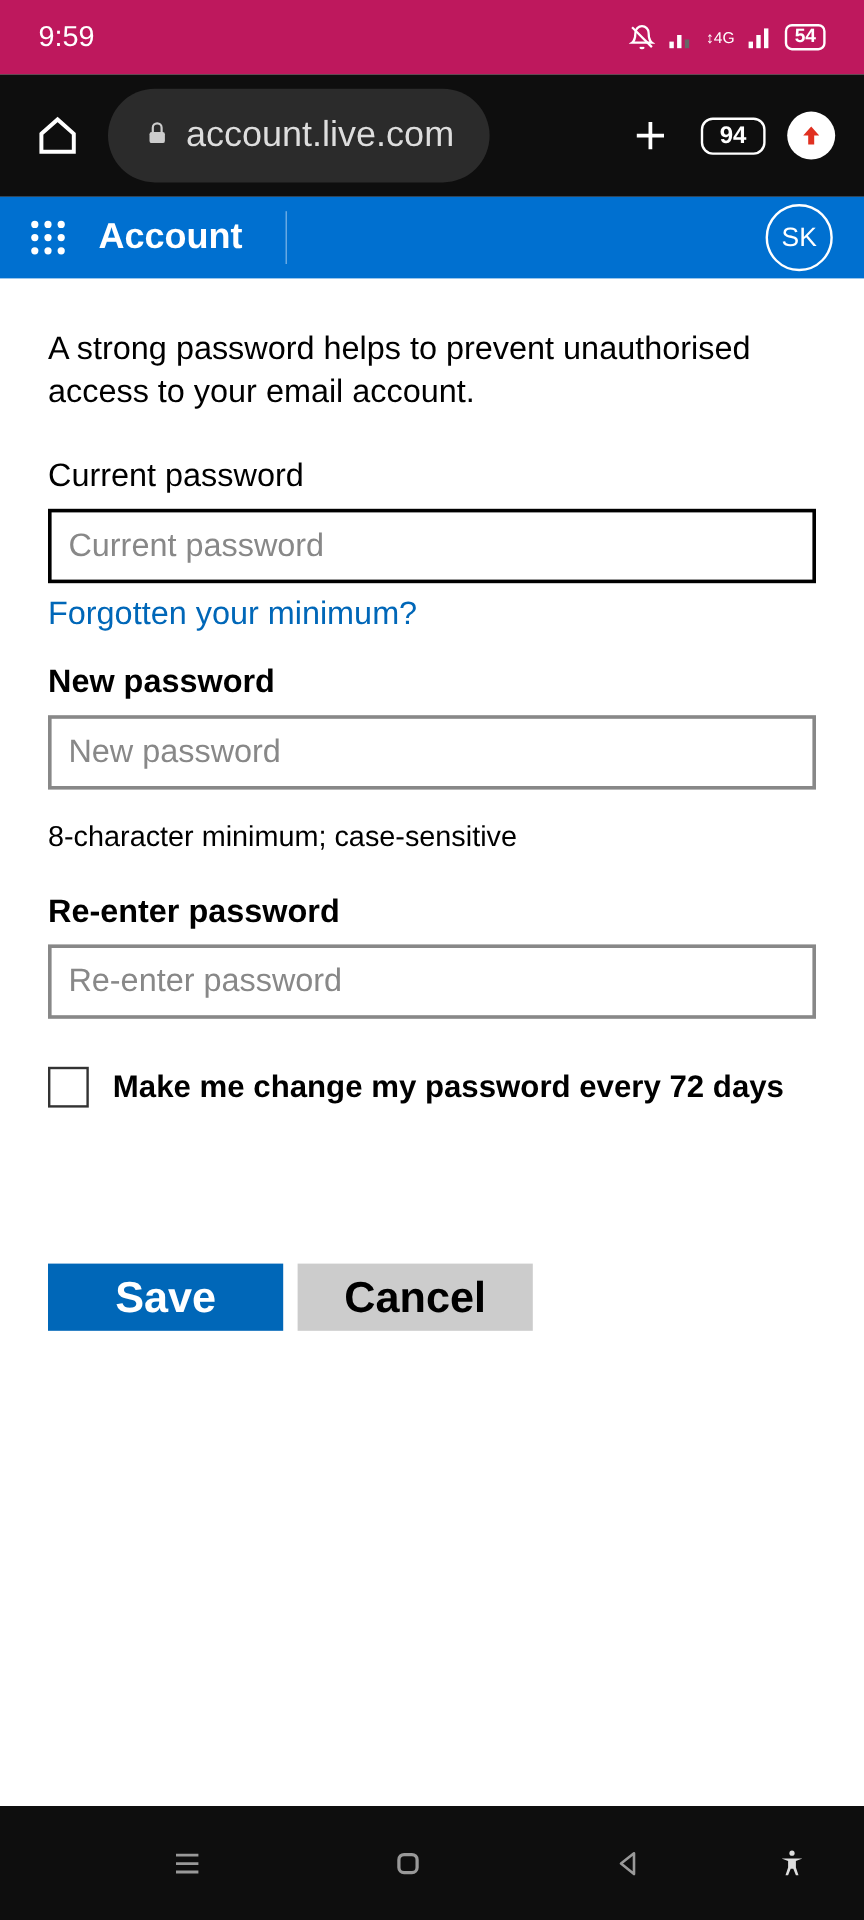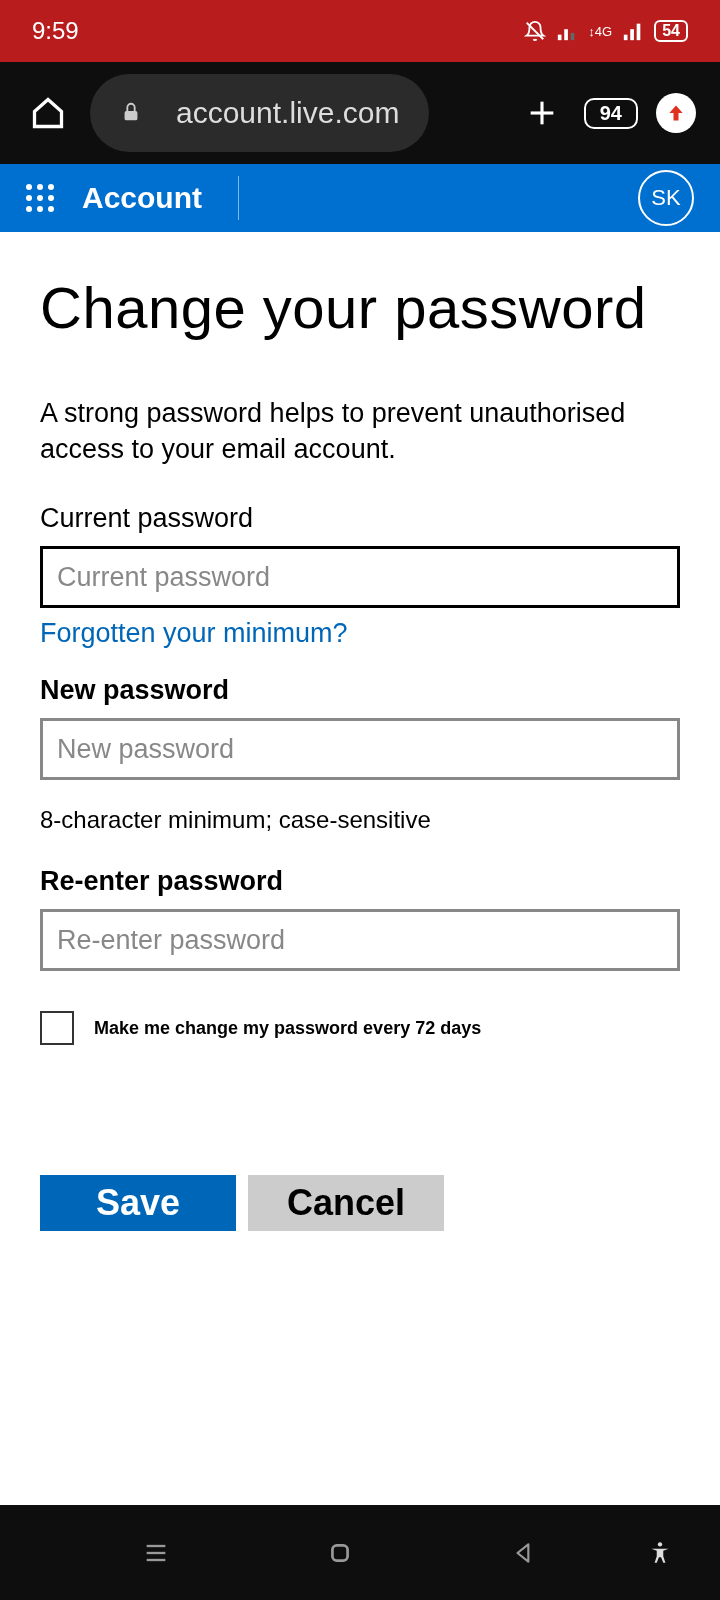--- a/index.html
+++ b/index.html
@@ -1,26 +1,26 @@
 <!DOCTYPE html>
 <html><head>
 <meta charset="utf-8">
 <style>
   * { box-sizing: border-box; margin: 0; padding: 0; }
   html, body { width: 720px; height: 1600px; font-family: 'Segoe UI', Arial, sans-serif; background: #fff; overflow: hidden; }
   
   
-  .status-bar { background: #b91c1c; color: #fff; height: 62px; display: flex; align-items: center; justify-content: space-between; padding: 0 32px; font-size: 24px; }
+  .status-bar { background: #be185d; color: #fff; height: 62px; display: flex; align-items: center; justify-content: space-between; padding: 0 32px; font-size: 24px; }
   .status-right { display: flex; align-items: center; gap: 10px; }
   .status-icon { display: inline-flex; align-items: flex-end; }
   .battery-box { border: 2px solid #fff; border-radius: 6px; padding: 0 6px; font-size: 16px; font-weight: 600; }
   
   
   .browser-bar { background: #0e0e0e; height: 102px; display: flex; align-items: center; padding: 0 24px; gap: 18px; }
-  .url-pill { background: #2b2b2b; border-radius: 40px; height: 78px; display: flex; align-items: center; padding: 0 30px; gap: 34px; color: #ddd; font-size: 30px; flex: 0 1 auto; }
+  .url-pill { background: #2b2b2b; border-radius: 40px; height: 78px; display: flex; align-items: center; padding: 0 30px; gap: 13px; color: #ddd; font-size: 30px; flex: 0 1 auto; }
   .browser-icon { color: #fff; display: flex; align-items: center; justify-content: center; width: 48px; height: 48px; }
   .tab-badge { border: 2.5px solid #fff; border-radius: 10px; padding: 2px 14px; font-size: 20px; font-weight: 700; color: #fff; }
   .update-circle { width: 40px; height: 40px; background: #fff; border-radius: 50%; display: flex; align-items: center; justify-content: center; }
   
   
   .ms-header { background: #0070d0; height: 68px; display: flex; align-items: center; padding: 0 26px; color: #fff; gap: 28px; }
   .waffle { display: grid; grid-template-columns: repeat(3, 6px); grid-template-rows: repeat(3, 6px); gap: 5px; }
   .waffle span { background: #fff; width: 6px; height: 6px; border-radius: 50%; }
   .ms-title { font-size: 30px; font-weight: 600; }
   .ms-divider { width: 1px; height: 44px; background: rgba(255,255,255,0.5); margin-left: 8px; }
@@ -38,21 +38,21 @@
   
   input[type=text] { width: 100%; height: 62px; font-size: 27px; padding: 0 14px; border: 3px solid #888; background: #fff; }
   input[type=text]::placeholder { color: #888; }
   input.focused { border: 3px solid #000; }
   
   .forgot-link { color: #0067b8; font-size: 27px; display: inline-block; margin-top: 10px; }
   .hint { font-size: 24px; margin-top: 16px; margin-bottom: 32px; }
   
   .checkbox-row { display: flex; align-items: center; gap: 20px; margin-top: 40px; }
   .checkbox { width: 34px; height: 34px; border: 2px solid #333; background: #fff; }
-  .checkbox-label { font-size: 18px; font-weight: 700; }
+  .checkbox-label { font-size: 26px; font-weight: 700; }
   
   .button-row { display: flex; gap: 12px; margin-top: 130px; }
   .btn { width: 196px; height: 56px; border: none; font-size: 36px; display: flex; align-items: center; justify-content: center; font-weight: bold; }
   .btn-primary { background: #0067b8; color: #fff; }
   .btn-secondary { background: #ccc; color: #000; }
   
   
   .nav-bar { position: absolute; bottom: 0; left: 0; width: 720px; height: 95px; background: #0e0e0e; display: flex; align-items: center; justify-content: space-around; padding: 0 40px; }
   .nav-icon { color: #999; display: flex; align-items: center; justify-content: center; width: 40px; height: 40px; }
 </style>
@@ -132,21 +132,20 @@
       <span></span>
       <span></span>
   </div>
   <span class="ms-title">Account</span>
   <span class="ms-divider"></span>
   <span class="ms-spacer"></span>
   <div class="avatar">SK</div>
 </div>
 
 <div class="content">
-  <h1 class="page-title">Change your password</h1>
   <p class="description">A strong password helps to prevent unauthorised access to your email account.</p>
 
   <div class="field-group">
     <label class="field-label">Current password</label>
     <input type="text" class="focused" placeholder="Current password" style="">
     <a class="forgot-link">Forgotten your minimum?</a>
   </div>
 
   <div class="field-group">
     <label class="field-label bold">New password</label>

